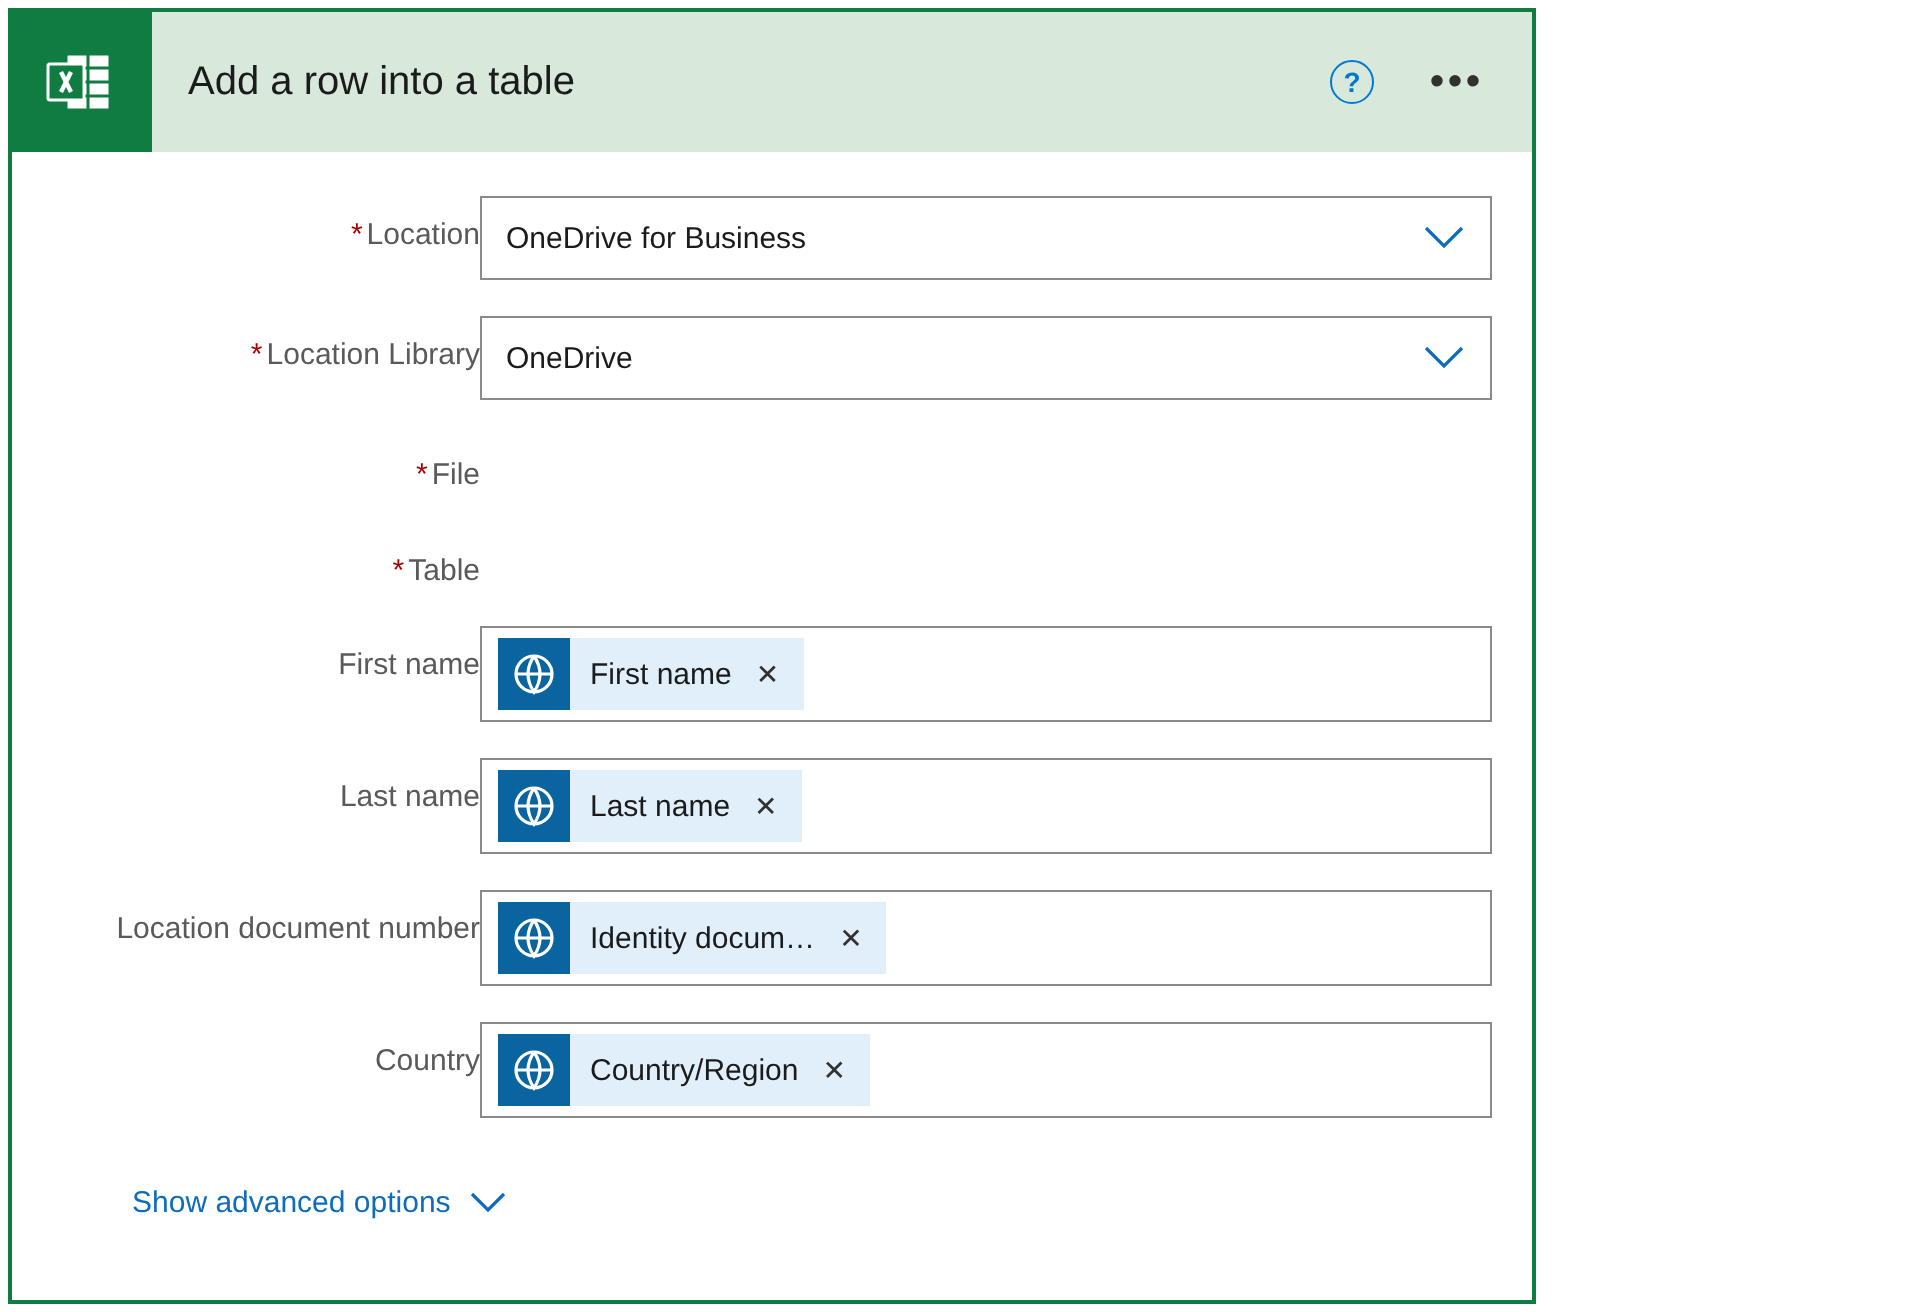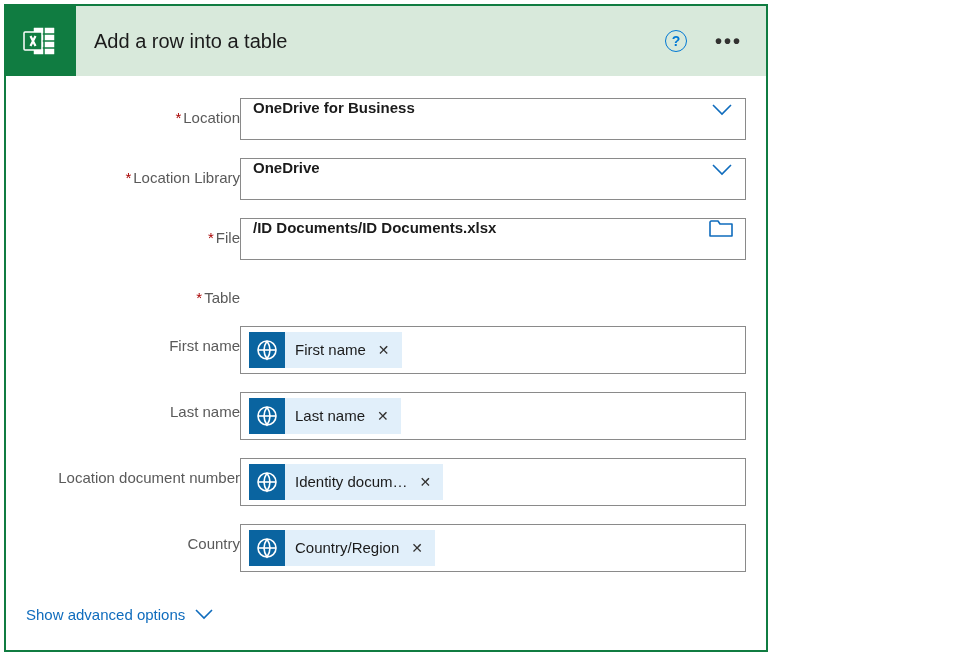--- a/index.html
+++ b/index.html
@@ -86,25 +86,25 @@
     padding-top: 10px;
     line-height: 1.3;
     text-align: right;
   }
   .label .req { color: #a80000; margin-right: 2px; }
   .field {
     flex: 1;
     border: 1px solid #8a8a8a;
     height: 42px;
     display: flex;
+    align-items: center;
     padding: 0 12px;
     background: #ffffff;
     cursor: pointer;
     position: relative;
-    font-weight: bold;
   }
   .field-text {
     flex: 1;
     font-size: 15px;
     color: #1b1b1b;
   }
   .chevron {
     width: 22px;
     height: 22px;
     display: flex;
@@ -158,20 +158,21 @@
   }
   .advanced {
     margin-top: 34px;
     display: inline-flex;
     align-items: center;
     gap: 10px;
     color: #0f6cbd;
     font-size: 15px;
     cursor: pointer;
     width: fit-content;
+    margin-left: 40px;
   }
   .advanced svg { display:block; }
 </style>
 </head>
 <body>
 
 <div class="card">
   <div class="header">
     <div class="header-icon">
       <svg width="38" height="38" viewBox="0 0 38 38">
@@ -213,28 +214,20 @@
         <span class="chevron">
           <svg width="20" height="12" viewBox="0 0 20 12">
               <path d="M1 1 L10 10 L19 1" stroke="#0f6cbd" stroke-width="1.6" fill="none"></path>
             </svg>
         </span>
       </div>
     </div>
 
     <div class="row">
       <div class="label"><span class="req">*</span><span>File</span></div>
-      <div class="field">
-        <span class="field-text">/ID Documents/ID Documents.xlsx</span>
-        <span class="folder-icon">
-          <svg width="24" height="18" viewBox="0 0 24 18">
-              <path d="M1 3 L1 17 L23 17 L23 5 L11 5 L9 2 L2 2 Z" fill="none" stroke="#0f6cbd" stroke-width="1.6" stroke-linejoin="round"></path>
-            </svg>
-        </span>
-      </div>
     </div>
 
     <div class="row">
       <div class="label"><span class="req">*</span><span>Table</span></div>
     </div>
 
     <div class="row">
       <div class="label">First name</div>
       <div class="token-field">
         <span class="token">

